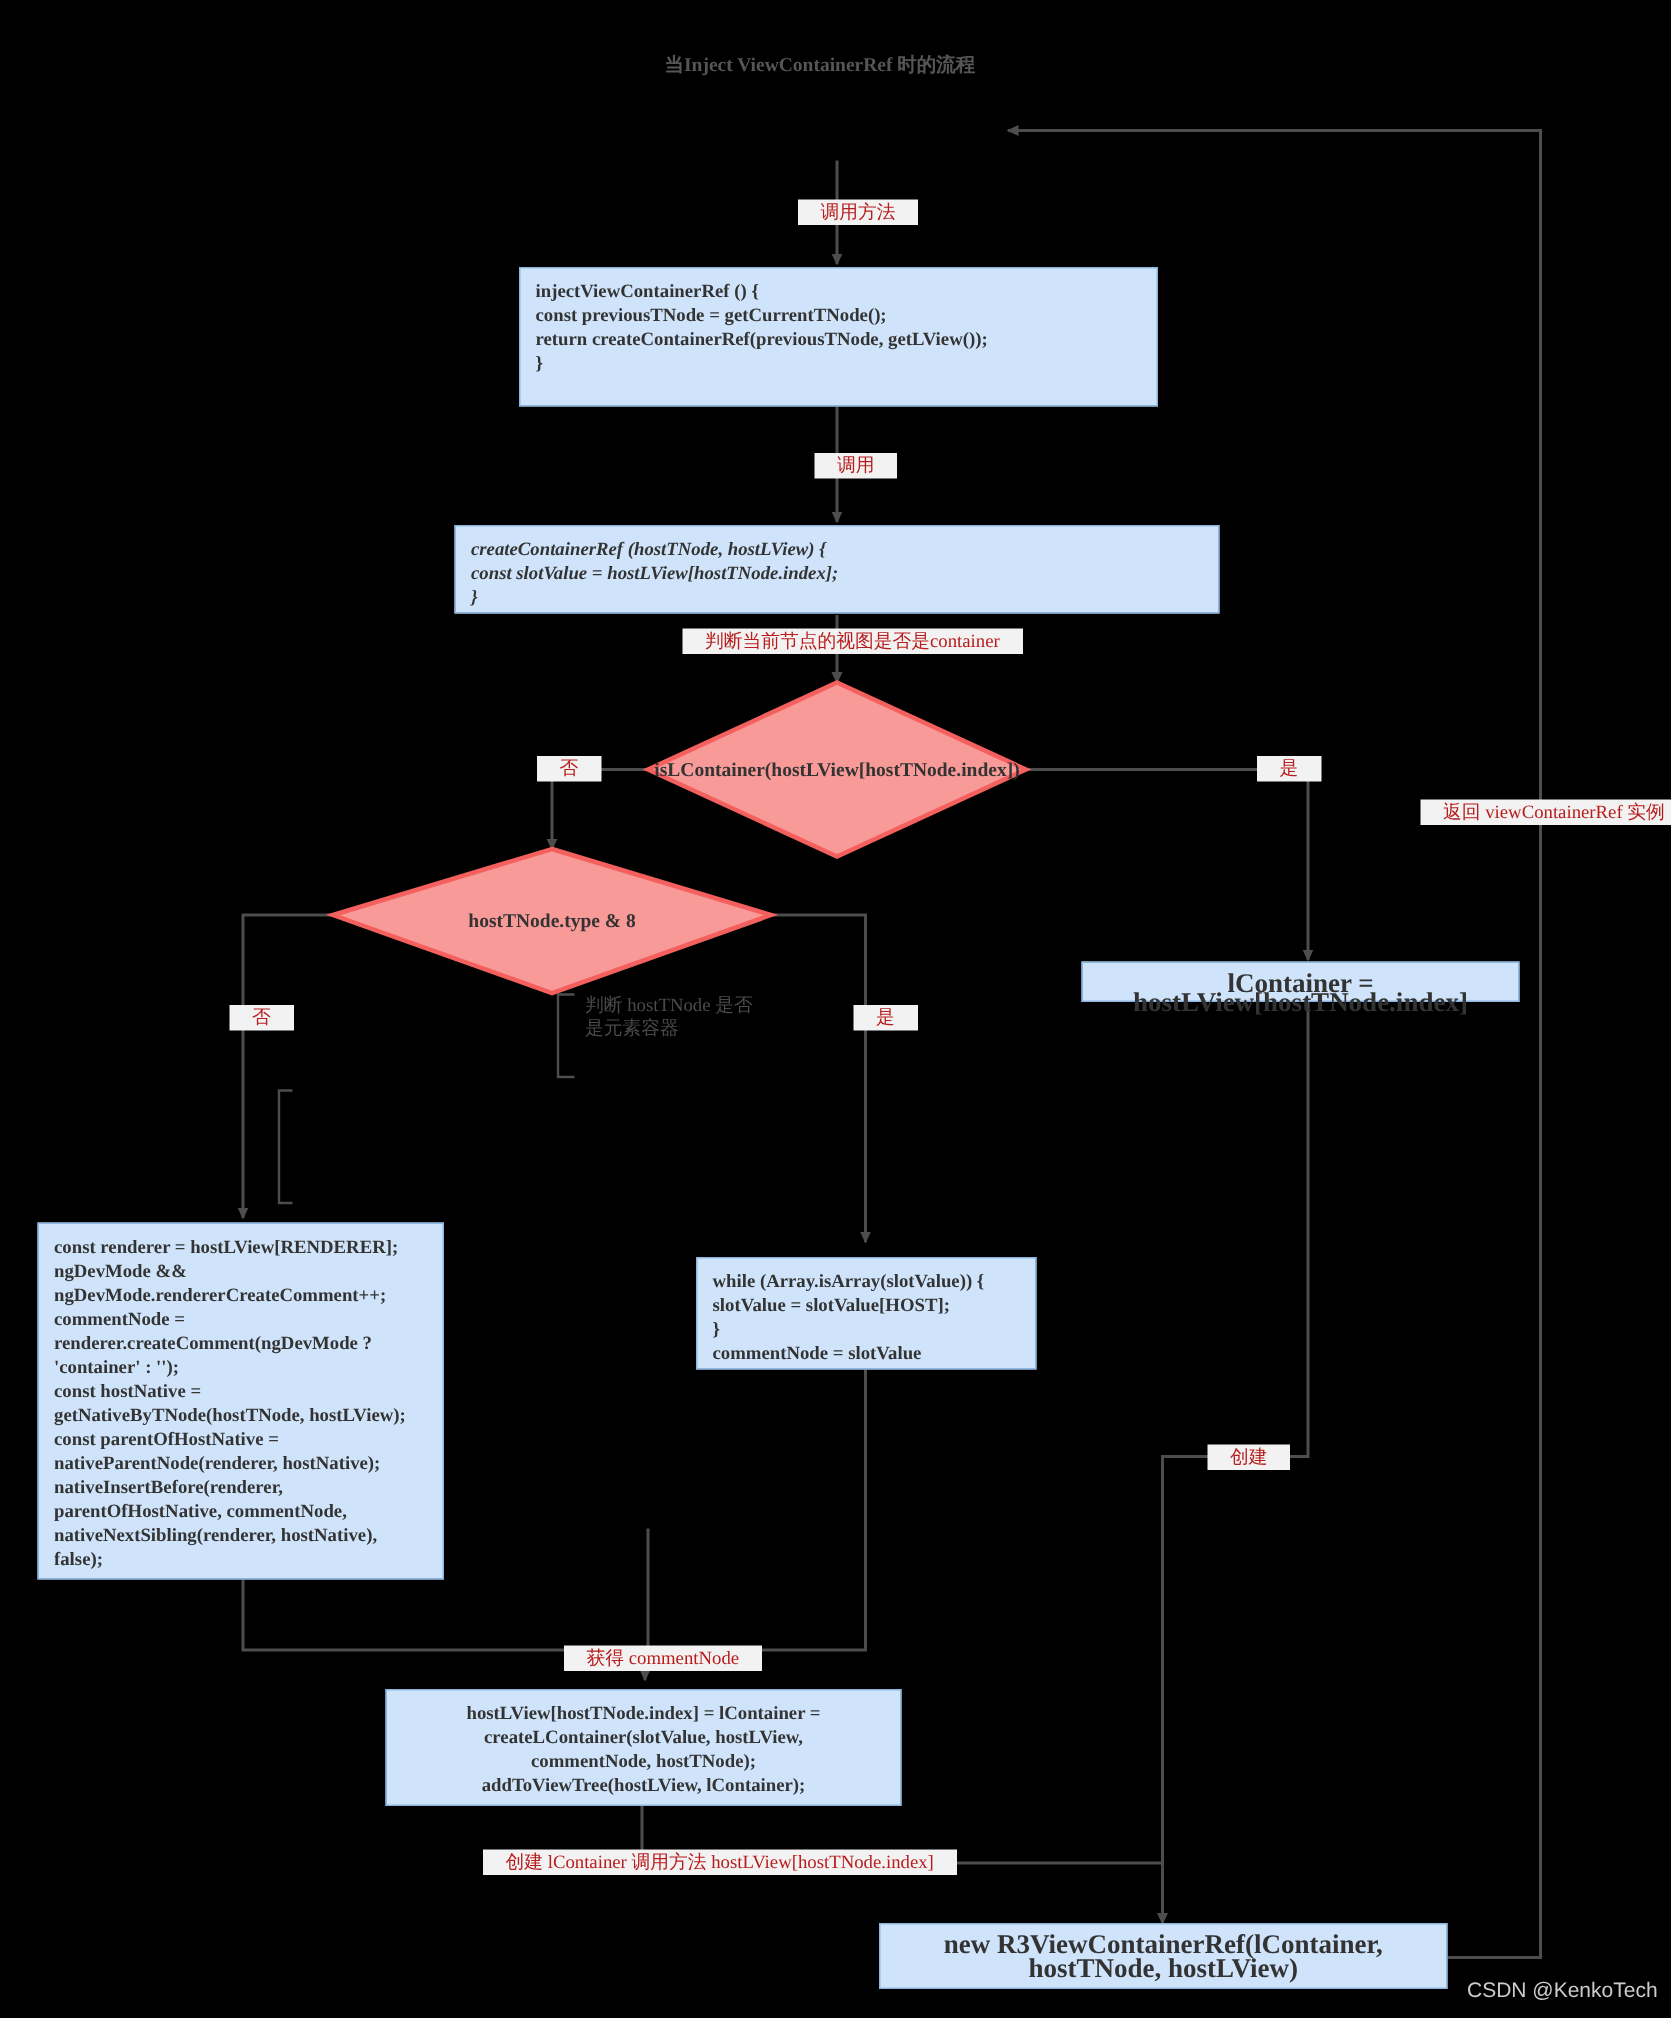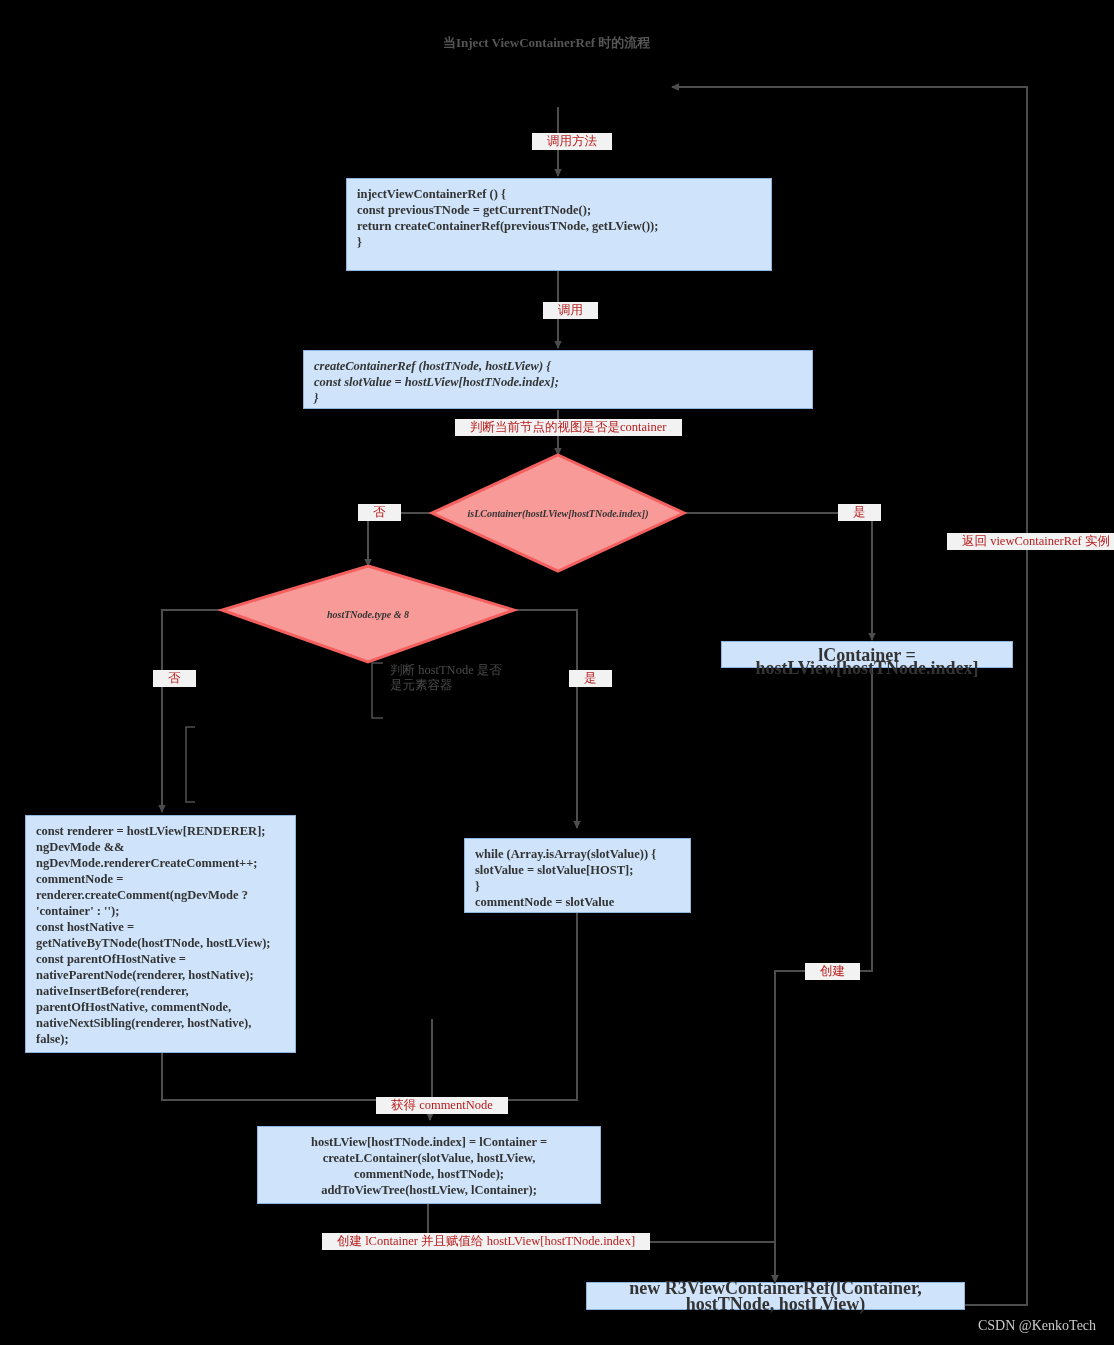--- a/index.html
+++ b/index.html
@@ -50,23 +50,22 @@
   .diamond-label {
     position: absolute;
     left: 0; top: 0;
     width: 100%;
     height: 100%;
     display: flex;
     align-items: center;
     justify-content: center;
     color: #333333;
     font-weight: bold;
-    font-size: 10px;
+    font-size: 13px;
     pointer-events: none;
-    font-style: italic;
   }
   .edge-label {
     position: absolute;
     background: #f2f2f2;
     color: #b91c1c;
     font-size: 12.5px;
     line-height: 15px;
     padding: 1px 15px;
     white-space: nowrap;
     font-family: "Liberation Serif", serif;
@@ -83,21 +82,21 @@
     color: #4a4a4a;
     font-size: 12.5px;
     line-height: 15px;
     font-family: "Liberation Serif", serif;
     white-space: pre-line;
     padding-left: 6px;
   }
   .watermark {
     position: absolute;
     color: #cccccc;
-    font-family: Liberation Serif, serif;
+    font-family: Liberation Sans, sans-serif;
     font-size: 14px;
     white-space: nowrap;
   }
   .code-left {
     text-align: left;
     white-space: pre-line;
     font-size: 12.5px;
     line-height: 16px;
   }
 </style>
@@ -187,21 +186,21 @@
   <div class="node proc code-left" style="left:464px; top:838px; width:227px; height:75px;">while (Array.isArray(slotValue)) {
         slotValue = slotValue[HOST];
     }
 commentNode = slotValue</div>
 
   <div class="node proc center code-left" style="left:257px; top:1126px; width:344px; height:78px; text-align:center;">hostLView[hostTNode.index] = lContainer =
     createLContainer(slotValue, hostLView,
     commentNode, hostTNode);
     addToViewTree(hostLView, lContainer);</div>
 
-  <div class="node proc center" style="left:586px; top:1282px; width:379px; height:28px; display:flex; align-items:center; justify-content:center;">new  R3ViewContainerRef(lContainer, hostTNode, hostLView)</div>
+  <div class="node proc center" style="left:586px; top:1282px; width:379px; height:44px; display:flex; align-items:center; justify-content:center;">new  R3ViewContainerRef(lContainer, hostTNode, hostLView)</div>
 
   <div class="edge-label" style="left:532px; top:133px;">调用方法</div>
 
   <div class="edge-label" style="left:543px; top:302px;">调用</div>
 
   <div class="edge-label" style="left:455px; top:419px;">判断当前节点的视图是否是container</div>
 
   <div class="edge-label" style="left:358px; top:504px;">否</div>
 
   <div class="edge-label" style="left:838px; top:504px;">是</div>
@@ -209,21 +208,21 @@
   <div class="edge-label" style="left:153px; top:670px;">否</div>
 
   <div class="edge-label" style="left:569px; top:670px;">是</div>
 
   <div class="edge-label" style="left:947px; top:533px;">返回 viewContainerRef 实例</div>
 
   <div class="edge-label" style="left:805px; top:963px;">创建</div>
 
   <div class="edge-label" style="left:376px; top:1097px;">获得 commentNode</div>
 
-  <div class="edge-label" style="left:322px; top:1233px;">创建 lContainer 并且赋值给 hostLView[hostTNode.index]</div>
+  <div class="edge-label" style="left:322px; top:1233px;">创建 lContainer 调用方法 hostLView[hostTNode.index]</div>
 
   <div class="note" style="left:384px; top:663px; width:150px;">判断 hostTNode 是否
 是元素容器</div>
 
 
   <div class="watermark" style="left:978px; top:1318px;">CSDN @KenkoTech</div>
 
 </div>
 
 </body></html>

